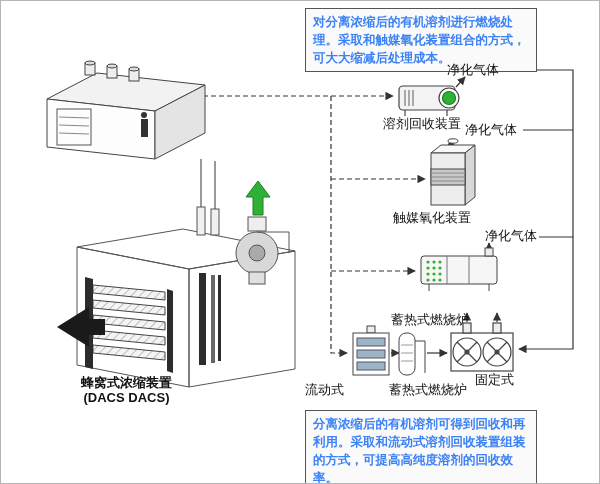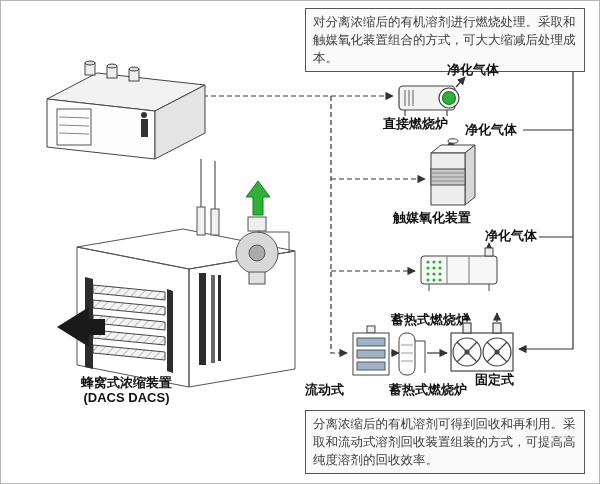--- a/index.html
+++ b/index.html
@@ -3,27 +3,27 @@
 <meta charset="utf-8">
 <style>
   html,body{margin:0;padding:0;background:#fff;}
   #stage{
     position:relative;width:600px;height:484px;background:#ffffff;
     border:1px solid #b5b5b5;box-sizing:border-box;overflow:hidden;
     font-family:"Liberation Sans",sans-serif;
   }
   svg{position:absolute;left:0;top:0;}
   .lbl{
-    position:absolute;font-weight:bold;font-size:13px;color:#111;
+    position:absolute;font-weight:normal;font-size:13px;color:#111;
     white-space:nowrap;line-height:14px;
   }
   .note{
-    position:absolute;left:304px;width:280px;box-sizing:border-box;
-    border:1px solid #555;background:#fafafa;color:#404040;
-    font-weight:normal;font-size:12.5px;line-height:1.45;padding:4px 7px;
+    position:absolute;left:304px;width:232px;box-sizing:border-box;
+    border:1px solid #555;background:#fafafa;color:#3b82f6;
+    font-weight:bold;font-size:12.5px;line-height:1.45;padding:4px 7px;
   }
   #note-top{top:7px;}
   #note-bottom{top:409px;}
   #concentrator-label{position:absolute;left:72px;top:374px;font-weight:bold;
     font-size:13px;line-height:15px;color:#111;text-align:center;margin-left:8px;}
   #concentrator-label span{display:block;}
 </style>
 </head>
 <body>
 
@@ -180,21 +180,21 @@
       <circle cx="496" cy="351" r="14" fill="#fff"></circle>
       <line x1="486" y1="341" x2="506" y2="361"></line>
       <line x1="506" y1="341" x2="486" y2="361"></line>
       <circle cx="496" cy="351" r="2" fill="#444"></circle>
     </g>
   </svg>
 
   <div class="note" id="note-top">对分离浓缩后的有机溶剂进行燃烧处理。采取和触媒氧化装置组合的方式，可大大缩减后处理成本。</div>
 
   <div class="lbl" style="left:446px;top:62px">净化气体</div>
-  <div class="lbl" style="left:382px;top:116px">直接燃烧炉</div>
+  <div class="lbl" style="left:382px;top:116px">溶剂回收装置</div>
   <div class="lbl" style="left:464px;top:122px">净化气体</div>
   <div class="lbl" style="left:392px;top:210px">触媒氧化装置</div>
   <div class="lbl" style="left:484px;top:228px">净化气体</div>
   <div class="lbl" style="left:390px;top:312px">蓄热式燃烧炉</div>
   <div class="lbl" style="left:304px;top:382px">流动式</div>
   <div class="lbl" style="left:388px;top:382px">蓄热式燃烧炉</div>
   <div class="lbl" style="left:474px;top:372px">固定式</div>
 
   <div id="concentrator-label">
     <span>蜂窝式浓缩装置</span>

